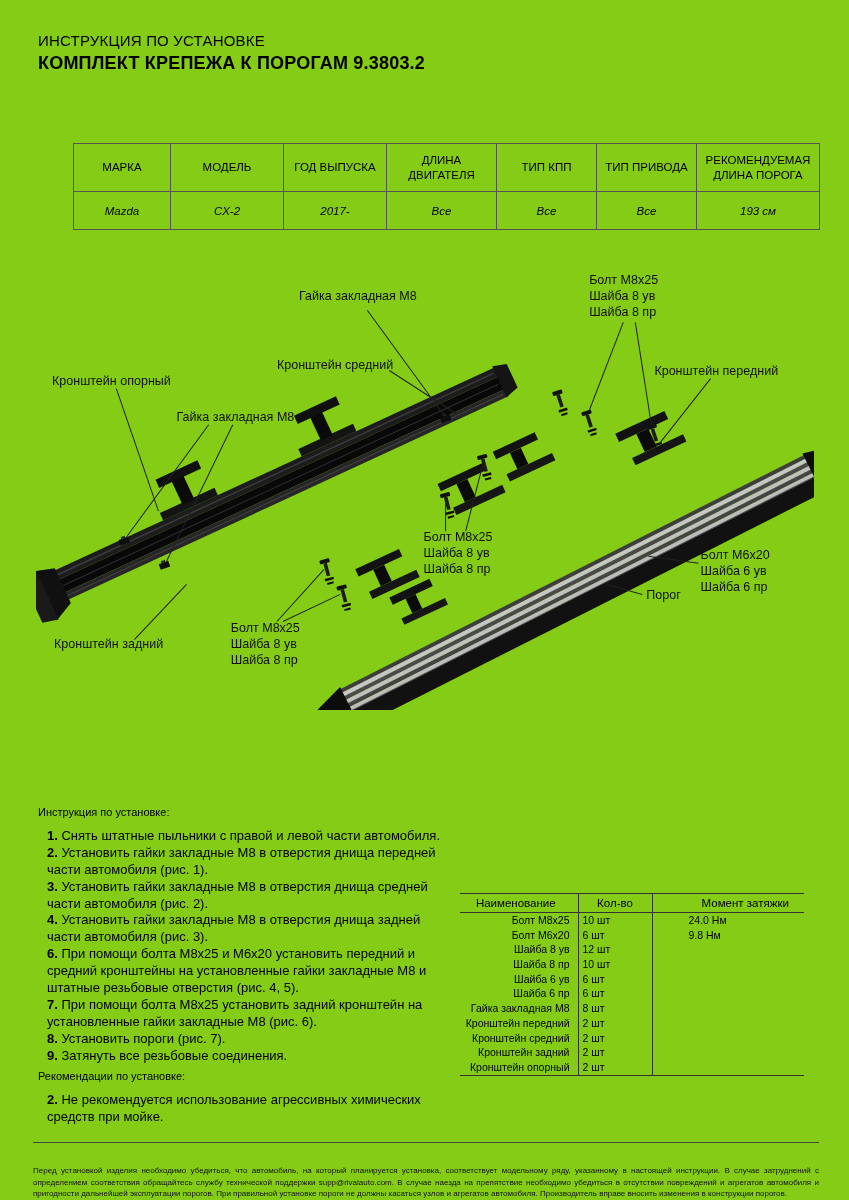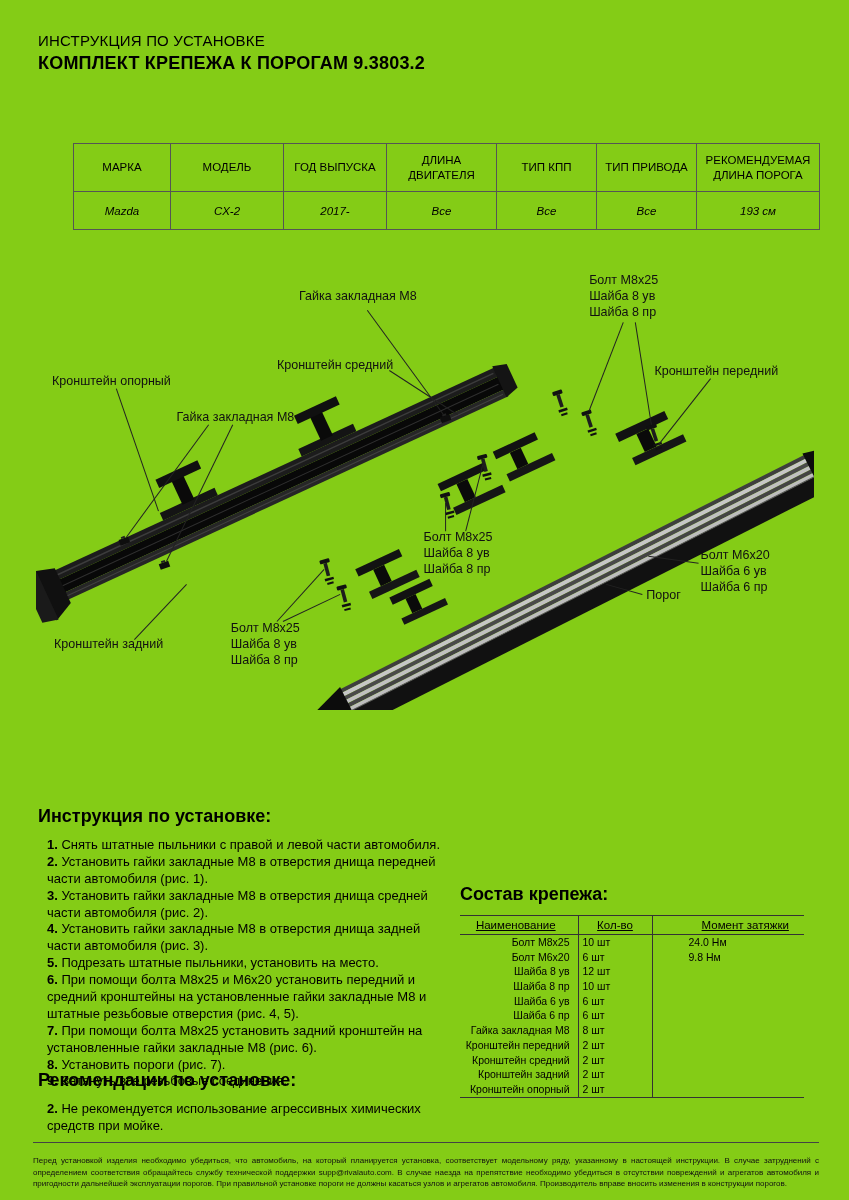--- a/index.html
+++ b/index.html
@@ -15,34 +15,34 @@
   .spec-table th, .spec-table td { border:1px solid #555; font-weight:normal; font-size:11.5px; text-align:center; vertical-align:middle; padding:3px 6px; }
   .spec-table th { height:48px; line-height:1.3; }
   .spec-table td { height:38px;font-style:italic; }
 
   .diagram { position:absolute; left:36px; top:268px; width:778px; height:442px; }
   .diagram text { font-family:"Liberation Sans", sans-serif; font-size:12.5px; fill:#111; }
   .leader { stroke:#222; stroke-width:1; }
 
   .instructions { position:absolute; left:38px; top:806px; width:414px; }
   .recommendations { position:absolute; left:38px; top:1042px; width:414px;margin-top:28px; }
-  .section-title { font-weight:bold; font-size:18px; margin-bottom:10px; }
+  .section-title { font-weight:normal; font-size:11px; margin-bottom:10px; }
   .item { font-size:13px; line-height:1.3; padding-left:9px; }
   .item .num { font-weight:bold; }
 
   .hardware { position:absolute; left:460px; top:884px; width:344px; }
   .hw-table { width:344px; border-collapse:collapse; margin-top:9px; }
-  .hw-table th { font-weight:normal; font-size:11.5px; border-top:1px solid #333; border-bottom:1px solid #333; padding:3px 2px; text-align:center;text-decoration:underline; }
+  .hw-table th { font-weight:normal; font-size:11.5px; border-top:1px solid #333; border-bottom:1px solid #333; padding:3px 2px; text-align:center; }
   .hw-table td { font-size:10.5px; padding:0 4px; line-height:1.4; }
   .hw-table tbody tr:last-child td { border-bottom:1px solid #333; }
   .col-name { width:118px; text-align:right; padding-right:8px !important; }
   .col-qty { width:74px; text-align:left; border-left:1px solid #333; border-right:1px solid #333; }
   .col-torque { text-align:left; padding-left:36px !important;margin-left:11px; }
 
-  .footer { position:absolute; left:33px; top:1142px; width:786px; border-top:1px solid #444; padding-top:12px; font-size:8px; line-height:1.45; text-align:justify; color:#111; }
+  .footer { position:absolute; left:33px; top:1142px; width:786px; border-top:1px solid #444; padding-top:22px; font-size:8px; line-height:1.45; text-align:justify; color:#111; }
 </style>
 </head>
 <body>
 
 <div class="page">
 
   <div class="title-block">
     <div class="title-line1">ИНСТРУКЦИЯ ПО УСТАНОВКЕ</div>
     <div class="title-line2">КОМПЛЕКТ КРЕПЕЖА К ПОРОГАМ 9.3803.2</div>
   </div>
@@ -205,29 +205,27 @@
     <text x="194" y="378">Шайба 8 ув</text>
     <text x="194" y="394">Шайба 8 пр</text>
   </svg>
 
   <div class="instructions">
     <div class="section-title">Инструкция по установке:</div>
     <div class="item"><span class="num">1.</span> <span>Снять штатные пыльники с правой и левой части автомобиля.</span></div>
     <div class="item"><span class="num">2.</span> <span>Установить гайки закладные М8 в отверстия днища передней части автомобиля (рис. 1).</span></div>
     <div class="item"><span class="num">3.</span> <span>Установить гайки закладные М8 в отверстия днища средней части автомобиля (рис. 2).</span></div>
     <div class="item"><span class="num">4.</span> <span>Установить гайки закладные М8 в отверстия днища задней части автомобиля (рис. 3).</span></div>
-    <div class="item"><span class="num">5.</span> <span>Подрезать штатные пыльники, установить на место.</span></div>
     <div class="item"><span class="num">6.</span> <span>При помощи болта М8х25 и М6х20 установить передний и средний кронштейны на установленные гайки закладные М8 и штатные резьбовые отверстия (рис. 4, 5).</span></div>
     <div class="item"><span class="num">7.</span> <span>При помощи болта М8х25 установить задний кронштейн на установленные гайки закладные М8 (рис. 6).</span></div>
     <div class="item"><span class="num">8.</span> <span>Установить пороги (рис. 7).</span></div>
     <div class="item"><span class="num">9.</span> <span>Затянуть все резьбовые соединения.</span></div>
   </div>
 
   <div class="hardware">
-    <div class="section-title">Состав крепежа:</div>
     <table class="hw-table">
       <thead>
         <tr>
           <th class="col-name">Наименование</th>
           <th class="col-qty">Кол-во</th>
           <th class="col-torque" style="text-align:center">Момент затяжки</th>
         </tr>
       </thead>
       <tbody>
         <tr>

